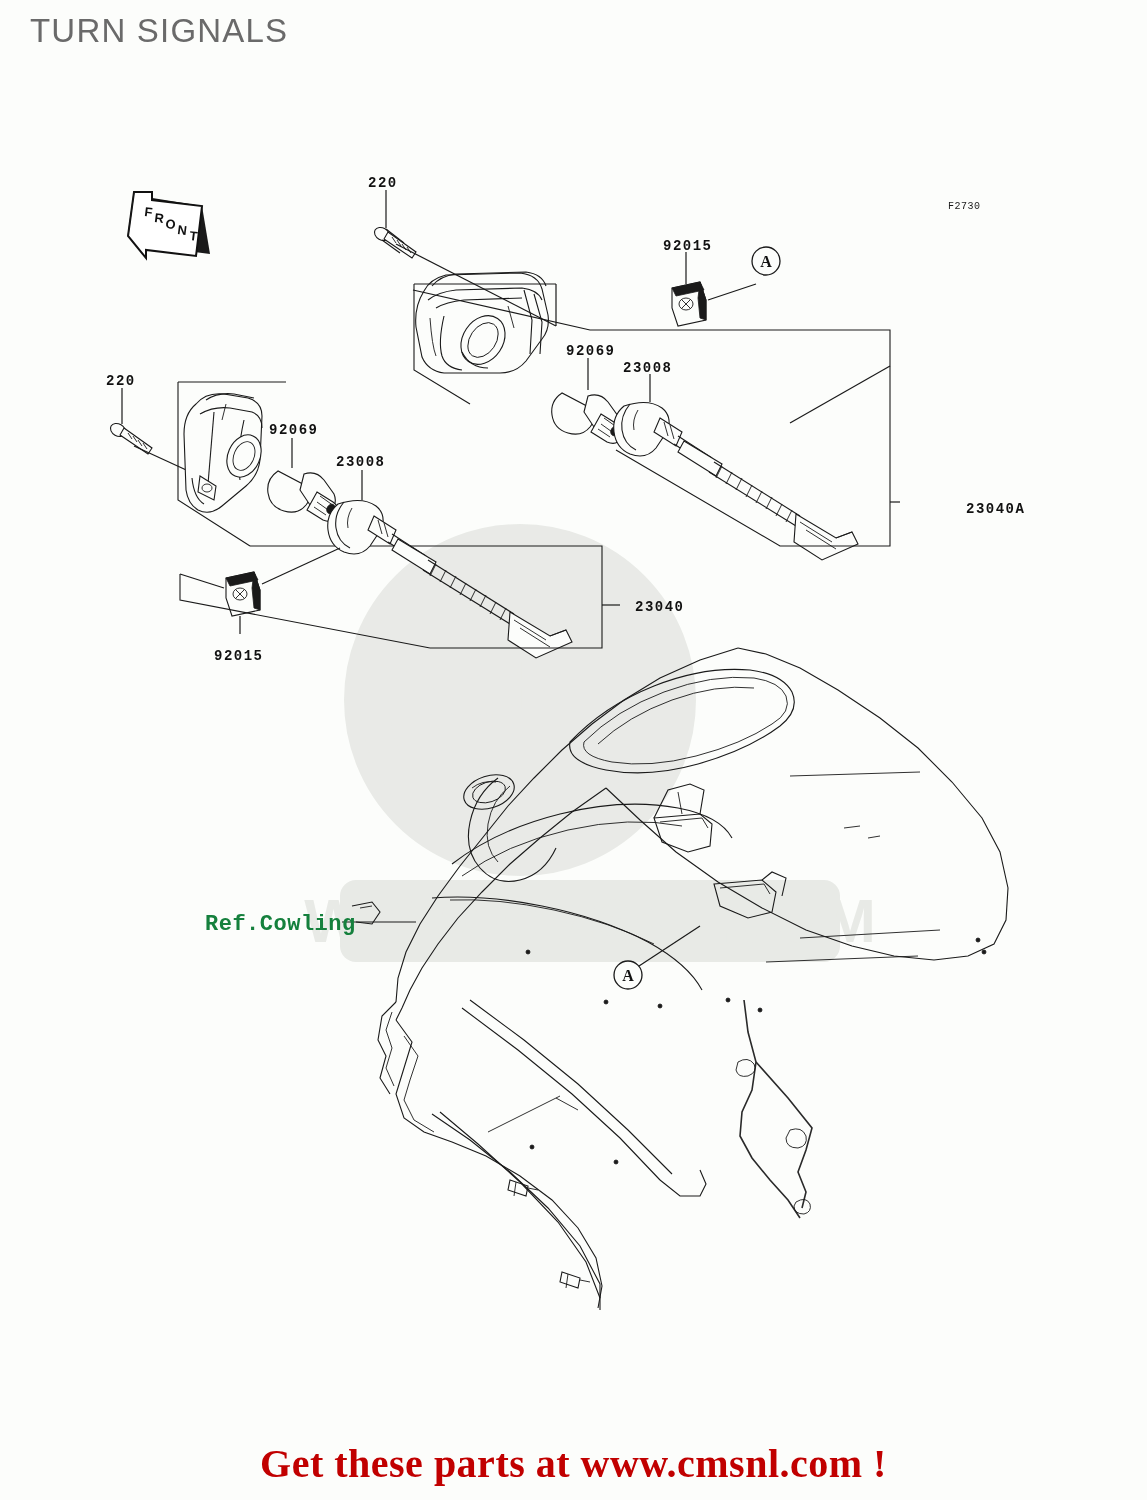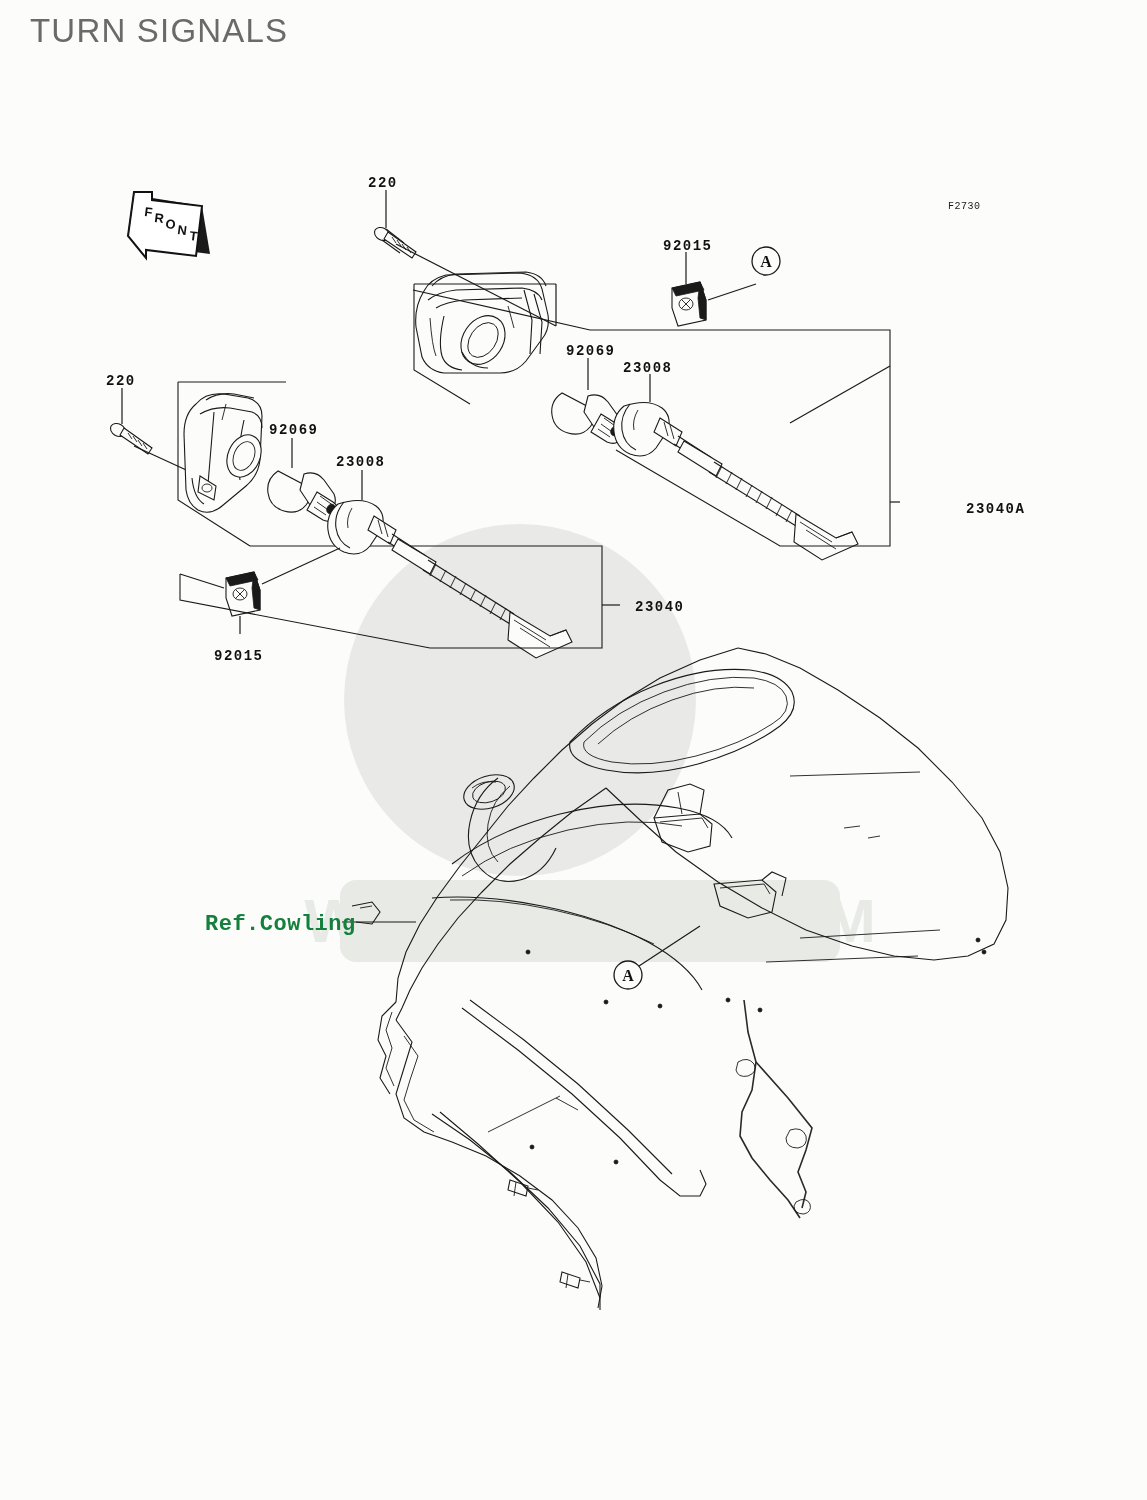--- a/index.html
+++ b/index.html
@@ -467,14 +467,15 @@
   <div class="part-label lbl" style="left:269px; top:422px;">92069</div>
 
   <div class="part-label lbl" style="left:336px; top:454px;">23008</div>
 
   <div class="part-label lbl" style="left:214px; top:648px;">92015</div>
 
   <div class="part-label lbl" style="left:635px; top:599px;">23040</div>
 
   <div class="ref-label lbl" style="left:205px; top:912px;">Ref.Cowling</div>
 
+  <div id="footer-promo" class="lbl">Get these parts at www.cmsnl.com !</div>
 
 </div>
 
 </body></html>

